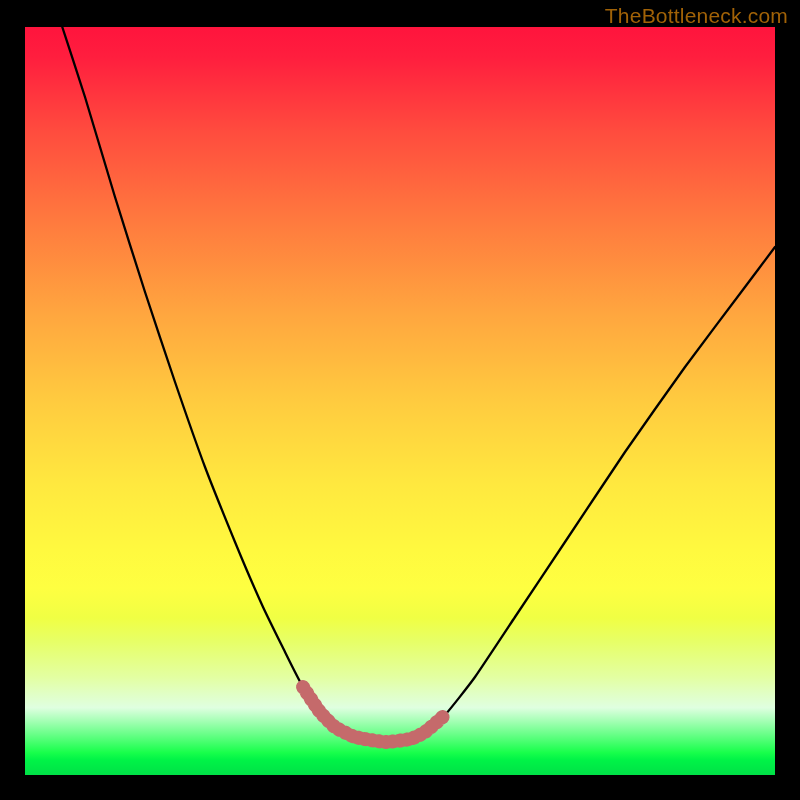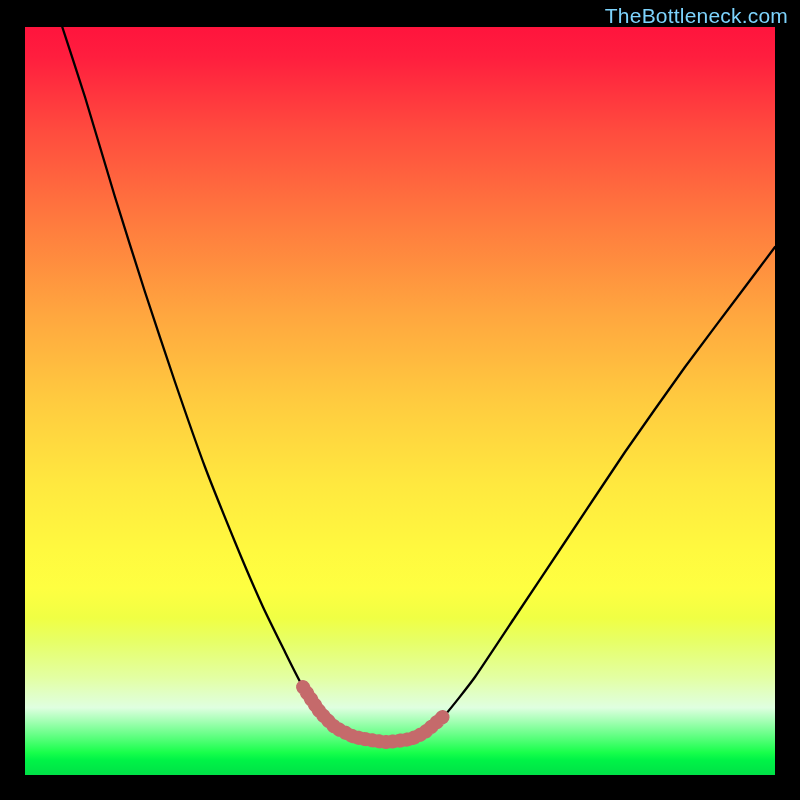--- a/index.html
+++ b/index.html
@@ -37,21 +37,21 @@
       #5aff7d 95%,
       #18ff4b 97%,
       #00f347 98%,
       #00e047 100%
     );
   }
   .watermark {
     position: absolute;
     top: 4px;
     right: 12px;
-    color: #7dd3fc;
+    color: #a16207;
     font-family: Arial, Helvetica, sans-serif;
     font-size: 21px;
     letter-spacing: 0.2px;
     z-index: 20;
   }
   svg {
     position: absolute;
     left: 0;
     top: 0;
     width: 750px;

